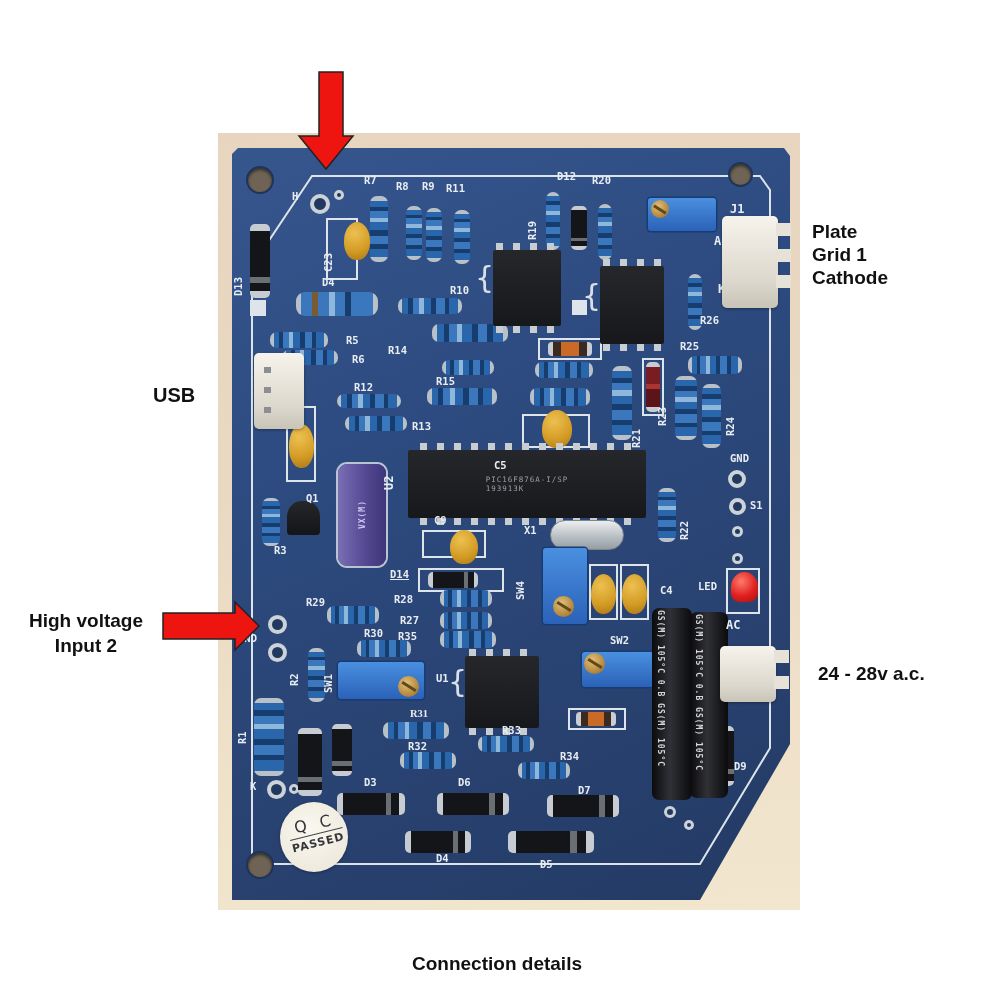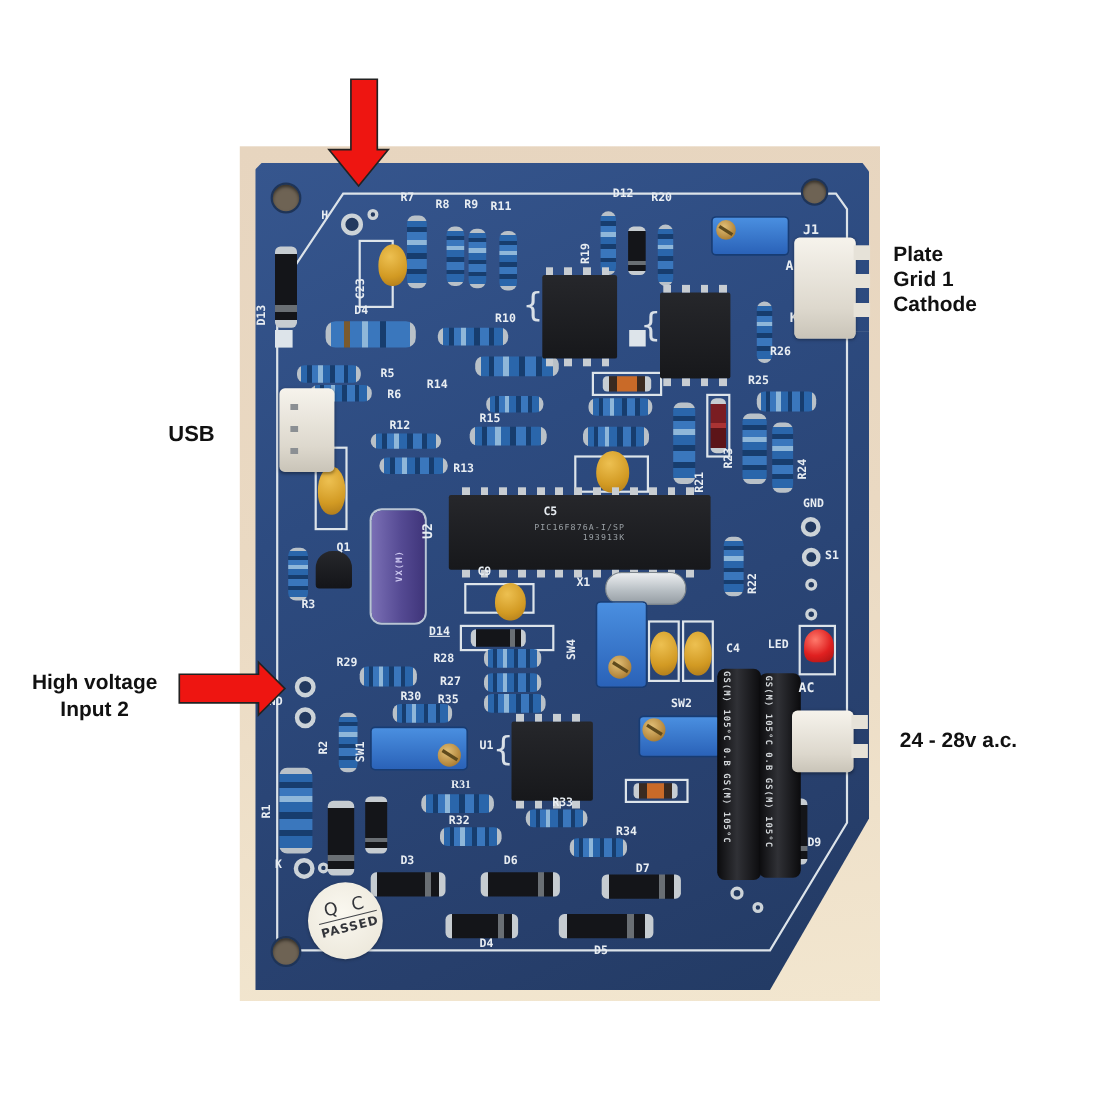--- a/index.html
+++ b/index.html
@@ -32,21 +32,21 @@
   .cmp-dv{border-radius:5px;background:linear-gradient(180deg,#c6ccd1 0 9%,#141519 9% 72%,#6a6f74 72% 80%,#141519 80% 91%,#c6ccd1 91%);}
   .cmp-drv{border-radius:5px;background:linear-gradient(180deg,#c6ccd1 0 10%,#7a1d22 10% 45%,#a33 45% 55%,#5c1418 55% 90%,#c6ccd1 90%);}
   .cmp-dho{border-radius:4px;background:linear-gradient(90deg,#c8ced3 0 12%,#3a2a20 12% 30%,#c96a28 30% 70%,#3a2a20 70% 88%,#c8ced3 88%);}
   .cmp-cy{border-radius:50% 50% 46% 46%;background:radial-gradient(circle at 40% 30%,#edc051,#d29a23 60%,#a9761a);z-index:3;}
   .cmp-cp{border-radius:9px;background:linear-gradient(90deg,#7a6fb5,#554a93 55%,#3f357a);box-shadow:0 0 0 2px rgba(221,228,234,.8);display:flex;align-items:center;justify-content:center;}
   .cmp-cp .cmp-txt{writing-mode:vertical-rl;transform:rotate(180deg);font:bold 8px "DejaVu Sans Mono",monospace;color:#cdc8f0;letter-spacing:1px;}
   .cmp-ic8,.cmp-ic28{background:linear-gradient(180deg,#26272b,#17181b);border-radius:2px;z-index:3;}
   .cmp-ic8::before,.cmp-ic28::before{content:"";position:absolute;top:-7px;left:5%;right:5%;height:7px;background:repeating-linear-gradient(90deg,#c8cdd2 0 7px,rgba(0,0,0,0) 7px 17px);}
   .cmp-ic8::after,.cmp-ic28::after{content:"";position:absolute;bottom:-7px;left:5%;right:5%;height:7px;background:repeating-linear-gradient(90deg,#c8cdd2 0 7px,rgba(0,0,0,0) 7px 17px);}
   .cmp-ic28{display:flex;align-items:center;justify-content:center;}
-  .cmp-ic28 .cmp-txt{white-space:pre-line;text-align:right;font:7.5px "DejaVu Sans Mono",monospace;color:#9aa0a5;letter-spacing:1px;}
+  .cmp-ic28 .cmp-txt{white-space:pre-line;text-align:left;font:7.5px "DejaVu Sans Mono",monospace;color:#9aa0a5;letter-spacing:1px;}
   .cmp-th,.cmp-tv{background:linear-gradient(180deg,#4a8fe0,#2a62b8);border-radius:3px;box-shadow:0 0 0 1.5px #173c74;z-index:3;}
   .cmp-screw{border-radius:50%;background:radial-gradient(circle at 40% 35%,#e2c078,#b4873c 65%,#8a6426);z-index:4;}
   .cmp-screw::after{content:"";position:absolute;left:12%;top:44%;width:76%;height:14%;background:#5f4a1c;transform:rotate(32deg);}
   .cmp-xt{border-radius:15px;background:linear-gradient(180deg,#eceef0,#b9c0c5 55%,#959da3);border:1px solid #7d858b;z-index:3;}
   .cmp-led{border-radius:50% 50% 30% 30%;background:radial-gradient(circle at 38% 32%,#ff7a6c,#e02020 55%,#a31212);z-index:4;}
   .cmp-tr{background:linear-gradient(180deg,#26272b,#141519);border-radius:45% 45% 10% 10%;z-index:3;}
   .cmp-bc{border-radius:7px;background:linear-gradient(90deg,#0b0b0d,#303136 45%,#0b0b0d);z-index:5;overflow:hidden;}
   .cmp-bc .cmp-txt{position:absolute;left:4px;top:2px;writing-mode:vertical-rl;font:bold 8px "DejaVu Sans Mono",monospace;color:#d4d8db;letter-spacing:1px;}
   .cmp-qc{border-radius:50%;background:radial-gradient(circle at 45% 40%,#faf8f0,#e9e4d6);z-index:5;display:flex;align-items:flex-start;justify-content:center;box-shadow:0 1px 3px rgba(0,0,0,.3);}
   .cmp-qc .cmp-txt{margin-top:12px;font:16px "DejaVu Sans",sans-serif;color:#33353a;letter-spacing:4px;transform:rotate(-12deg);}
@@ -77,20 +77,21 @@
   <div class="ann center" style="left:18px;top:608px;width:136px;line-height:25px;">
     <div>High voltage</div>
     <div>Input 2</div>
   </div>
   <svg class="arrow" style="left:160px;top:598px;" width="102" height="56" viewBox="0 0 102 56">
     <polygon points="3,15 75,15 75,4 99,28 75,52 75,41 3,41" fill="#ee1511" stroke="#222" stroke-width="1.5"></polygon>
   </svg>
 
   <div class="ann" style="left:818px;top:662px;">24 - 28v a.c.</div>
 
+  <div class="ann center" style="left:347px;top:952px;width:300px;">Connection details</div>
 
   <div id="photo">
     <div id="pcb">
       <svg id="silk-svg" width="558" height="752" viewBox="0 0 558 752">
         <polygon points="80,28 528,28 538,42 538,600 468,716 20,716 20,118" fill="none" stroke="#dce3e9" stroke-width="2"></polygon>
       </svg>
 
     <div class="cmp cmp-hole" style="left: 16px; top: 20px; width: 24px; height: 24px;"></div>
         <div class="cmp cmp-hole" style="left: 498px; top: 16px; width: 21px; height: 21px;"></div>
         <div class="cmp cmp-hole" style="left: 16px; top: 705px; width: 24px; height: 24px;"></div>

